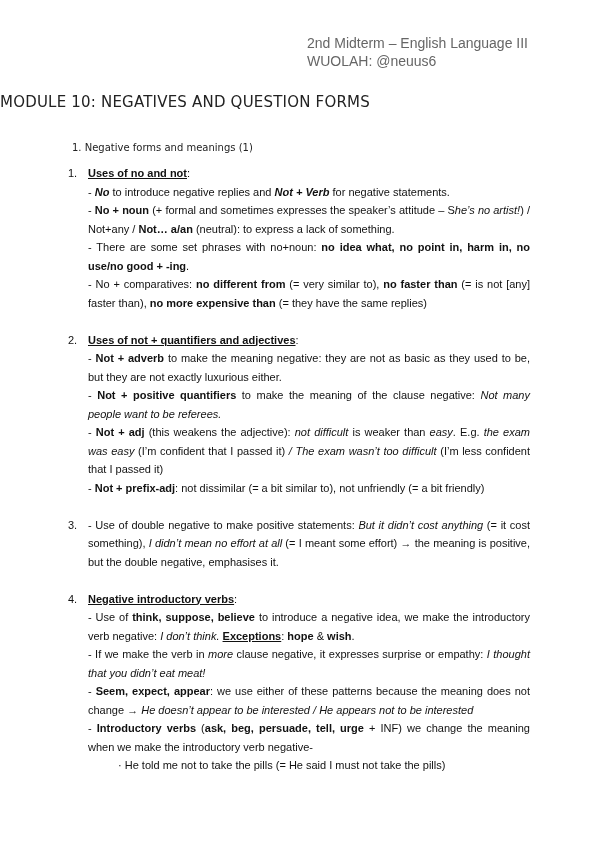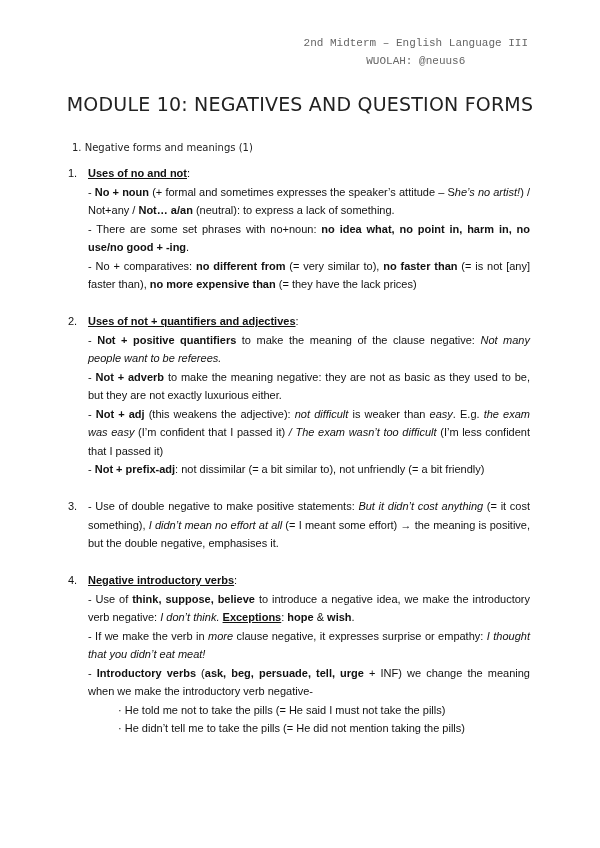--- a/index.html
+++ b/index.html
@@ -1,18 +1,18 @@
 <!DOCTYPE html>
 <html><head>
 <meta charset="utf-8">
 <style>
   html, body { margin: 0; padding: 0; background: #ffffff; }
   body { width: 600px; height: 848px; position: relative; overflow: hidden; color: #1a1a1a; }
-  .header { position: absolute; right: 72px; top: 34px; text-align: center; font-family: Liberation Mono, monospace; font-size: 11px; color: #666; line-height: 18px; }
-  .title { position: absolute; left: 0; right: 0; top: 93px; text-align: center; font-family: "DejaVu Sans", sans-serif; font-size: 19px; color: #222; letter-spacing: 0.2px; }
+  .header { position: absolute; right: 72px; top: 34px; text-align: left; font-family: Liberation Sans, sans-serif; font-size: 14px; color: #666; line-height: 18px; }
+  .title { position: absolute; left: 0; right: 0; top: 93px; font-family: "DejaVu Sans", sans-serif; font-size: 15px; color: #222; letter-spacing: 0.2px; }
   .section-title { position: absolute; left: 72px; top: 142px; font-family: "DejaVu Sans", sans-serif; font-size: 10px; color: #222; }
   .content { position: absolute; left: 88px; top: 164px; width: 442px; font-family: "Liberation Sans", sans-serif; font-size: 11px; line-height: 18.5px; color: #111; }
   .item { position: relative; margin-bottom: 18.5px; }
   .num { position: absolute; left: -20px; top: 0; }
   .heading { font-weight: bold; text-decoration: underline; margin-top: 16px; }
   .para { text-align: justify; }
   .sub { padding-left: 30px; }
   b { font-weight: bold; }
   i { font-style: italic; }
   u { text-decoration: underline; }
@@ -26,42 +26,43 @@
 </div>
 
 <div class="title">MODULE 10: NEGATIVES AND QUESTION FORMS</div>
 <div class="section-title">1. Negative forms and meanings (1)</div>
 
 <div class="content">
 
   <div class="item">
     <span class="num">1.</span>
     <div><span class="heading">Uses of no and not</span><span>:</span></div>
+    <div class="para"><span>- </span><b><i>No</i></b><span> to introduce negative replies and </span><b><i>Not + Verb</i></b><span> for negative statements.</span></div>
     <div class="para"><span>- </span><b>No + noun</b><span> (+ formal and sometimes expresses the speaker’s attitude – S</span><i>he’s no artist!</i><span>) / Not+any / </span><b>Not… a/an</b><span> (neutral): to express a lack of something.</span></div>
     <div class="para"><span>- There are some set phrases with no+noun: </span><b>no idea what, no point in, harm in, no use/no good + -ing</b><span>.</span></div>
-    <div class="para"><span>-  No + comparatives: </span><b>no different from</b><span> (= very similar to), </span><b>no faster than</b><span> (= is not [any] faster than), </span><b>no more expensive than</b><span> (= they have the lack prices)</span></div>
+    <div class="para"><span>-  No + comparatives: </span><b>no different from</b><span> (= very similar to), </span><b>no faster than</b><span> (= is not [any] faster than), </span><b>no more expensive than</b><span> (= they have the same replies)</span></div>
   </div>
 
   <div class="item">
     <span class="num">2.</span>
     <div><span class="heading">Uses of not + quantifiers and adjectives</span><span>:</span></div>
+    <div class="para"><span>- </span><b>Not + adverb</b><span> to make the meaning negative: they are not as basic as they used to be, but they are not exactly luxurious either.</span></div>
     <div class="para"><span>- </span><b>Not + positive quantifiers</b><span> to make the meaning of the clause negative: </span><i>Not many people want to be referees.</i></div>
-    <div class="para"><span>- </span><b>Not + adverb</b><span> to make the meaning negative: they are not as basic as they used to be, but they are not exactly luxurious either.</span></div>
     <div class="para"><span>- </span><b>Not + adj</b><span> (this weakens the adjective): </span><i>not difficult</i><span> is weaker than </span><i>easy</i><span>. E.g. </span><i>the exam was easy</i><span> (I’m confident that I passed it) </span><i>/ The exam wasn’t too difficult</i><span> (I’m less confident that I passed it)</span></div>
     <div class="para"><span>- </span><b>Not + prefix-adj</b><span>: not dissimilar (= a bit similar to), not unfriendly (= a bit friendly)</span></div>
   </div>
 
   <div class="item">
     <span class="num">3.</span>
     <div class="para"><span>- Use of double negative to make positive statements: </span><i>But it didn’t cost anything</i><span> (= it cost something), </span><i>I didn’t mean no effort at all</i><span> (= I meant some effort) → the meaning is positive, but the double negative, emphasises it.</span></div>
   </div>
 
   <div class="item">
     <span class="num">4.</span>
     <div><span class="heading">Negative introductory verbs</span><span>:</span></div>
     <div class="para"><span>- Use of </span><b>think, suppose, believe</b><span> to introduce a negative idea, we make the introductory verb negative: </span><i>I don’t think.</i><span> </span><b><u>Exceptions</u></b><span>: </span><b>hope</b><span> &amp; </span><b>wish</b><span>.</span></div>
     <div class="para"><span>- If we make the verb in </span><i>more</i><span> clause negative, it expresses surprise or empathy: </span><i>I thought that you didn’t eat meat!</i></div>
+    <div class="para"><span>- </span><b>Seem, expect, appear</b><span>: we use either of these patterns because the meaning does not change → </span><i>He doesn’t appear to be interested / He appears not to be interested</i></div>
     <div class="para"><span>- </span><b>Introductory verbs</b><span> (</span><b>ask, beg, persuade, tell, urge</b><span> + INF) we change the meaning when we make the introductory verb negative-</span></div>
     <div class="sub">· He told me not to take the pills (= He said I must not take the pills)</div>
-    <div class="sub">· He didn’t tell me to take the pills (= He did not mention taking the pills)</div>
   </div>
 
 </div>
 
 </body></html>

